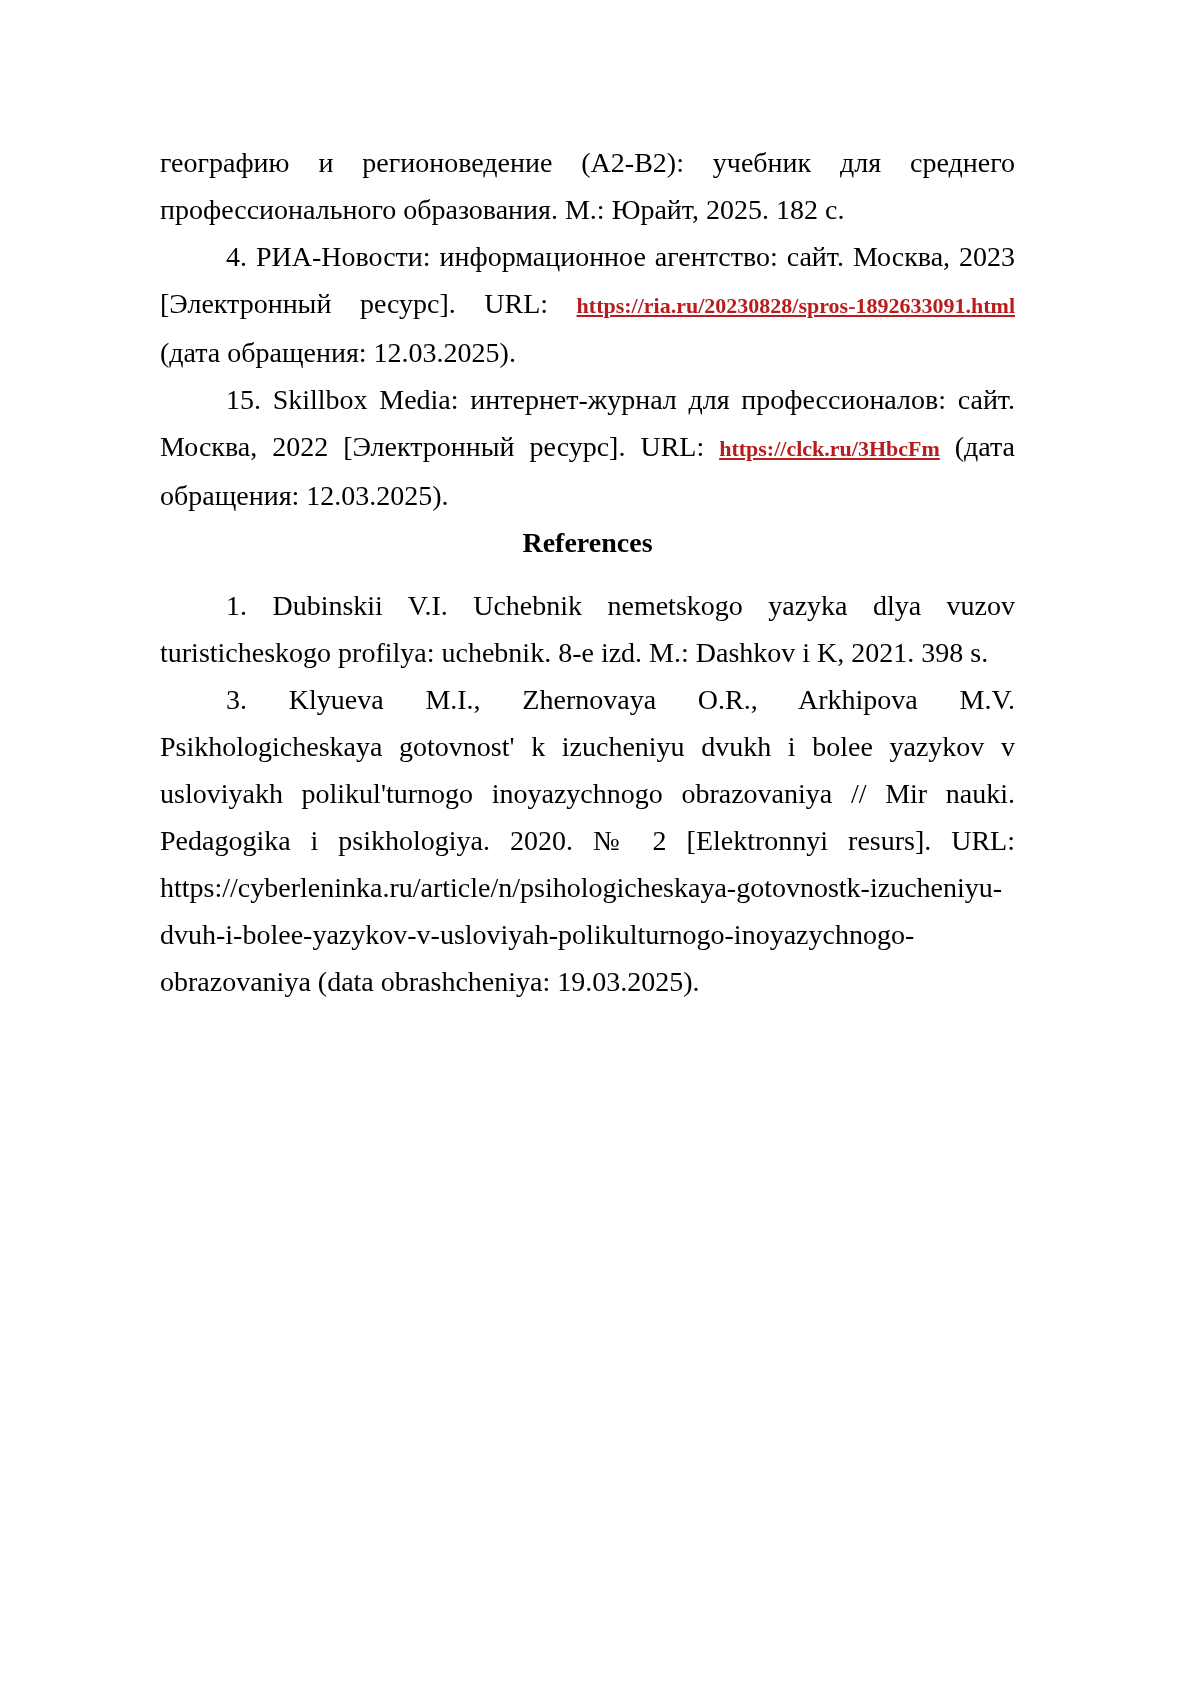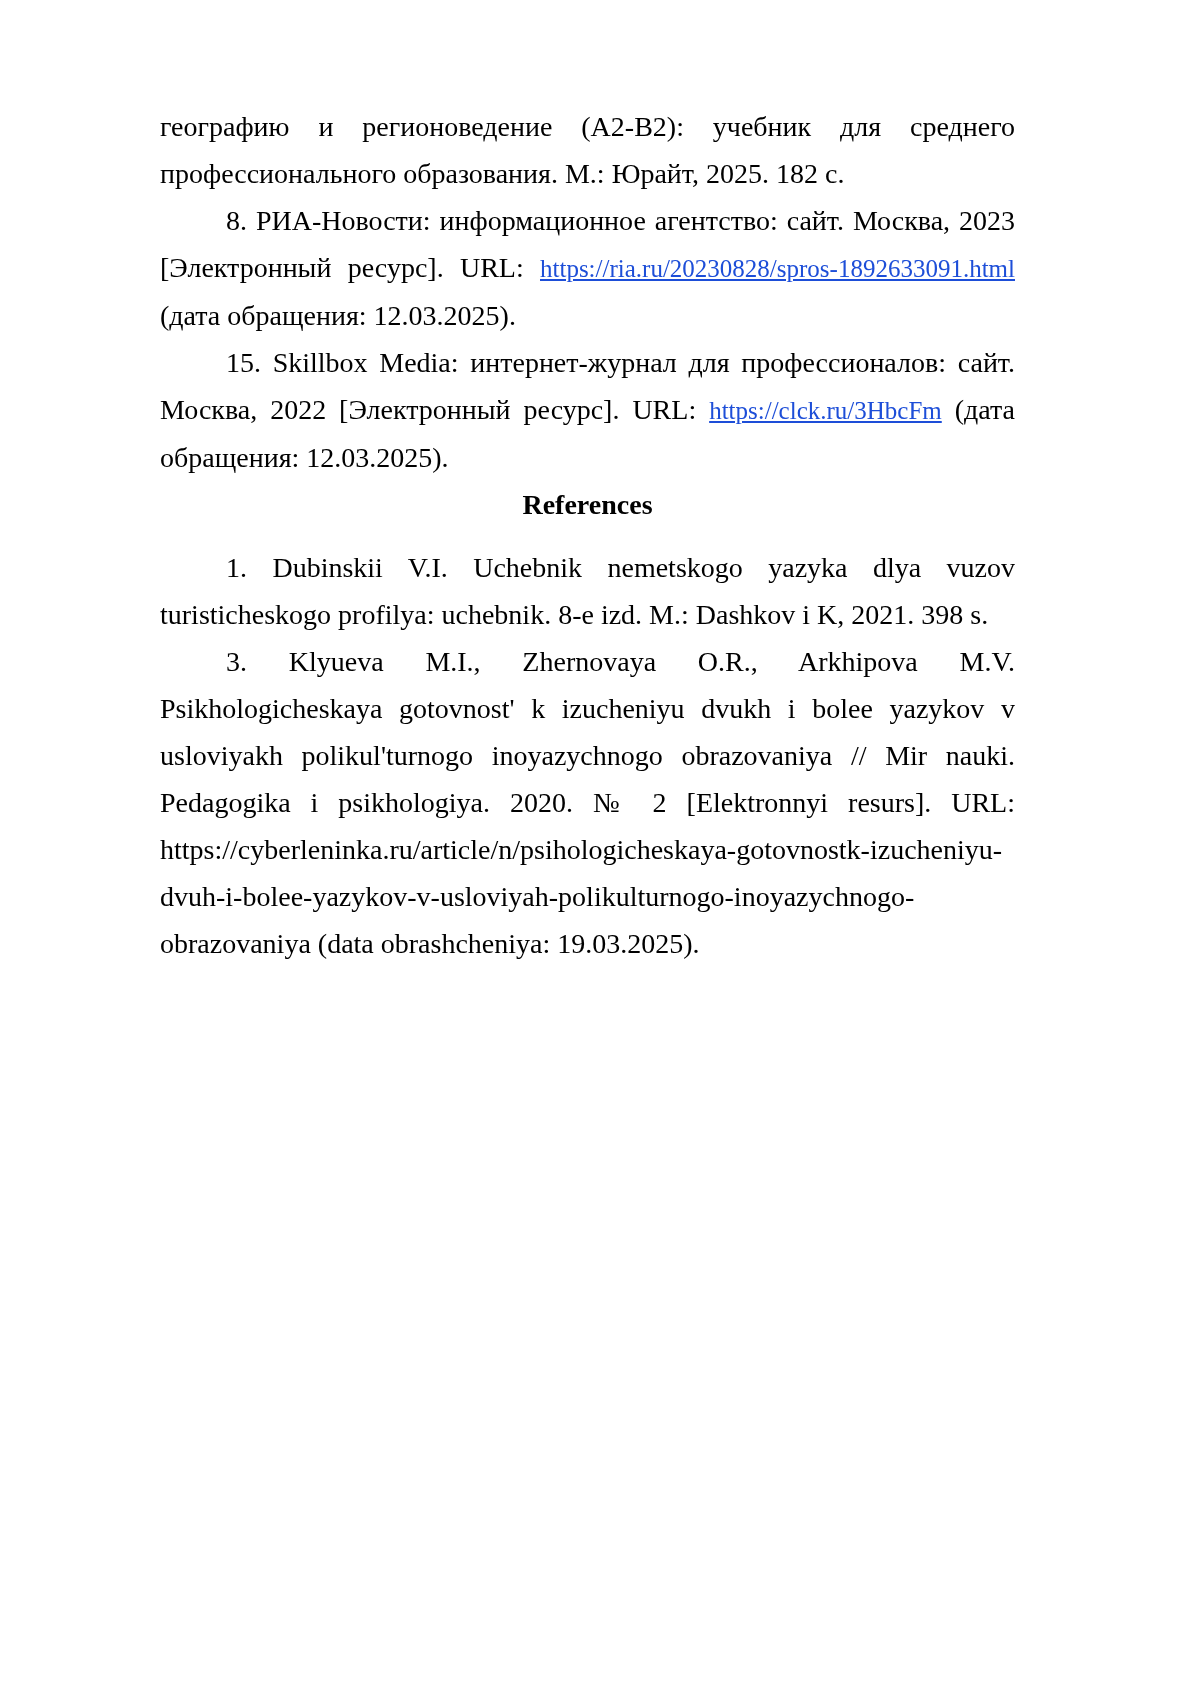--- a/index.html
+++ b/index.html
@@ -12,55 +12,57 @@
     background: #ffffff;
     color: #000000;
     font-family: "Liberation Serif", "DejaVu Serif", serif;
     overflow: hidden;
   }
   .page {
     box-sizing: border-box;
     width: 1200px;
     height: 1514px;
     padding: 103px 185px 40px 160px;
+    margin-top: 36px;
   }
   .para {
     margin: 0;
     font-size: 28px;
     line-height: 47px;
     text-align: justify;
     overflow-wrap: break-word;
   }
   .indented {
     text-indent: 66px;
   }
   .hyperlink {
-    color: #1d4ed8;
+    color: #b91c1c;
     text-decoration: underline;
-    font-size: 25px;
+    font-size: 22px;
     overflow-wrap: break-word;
     cursor: pointer;
+    font-weight: bold;
   }
   .references-heading {
     margin: 0 0 16px 0;
     font-size: 28px;
     line-height: 47px;
     font-weight: 700;
     text-align: center;
     font-family: Liberation Serif, serif;
   }
 </style>
 </head>
 <body>
 
 <div class="page">
 
   <p class="para">географию и регионоведение (А2-В2): учебник для среднего профессионального образования. М.: Юрайт, 2025. 182 с.</p>
 
-  <p class="para indented"><span>8. РИА-Новости: информационное агентство: сайт. Москва, 2023 [Электронный ресурс]. URL: </span><a class="hyperlink" href="#">https://ria.ru/20230828/spros-1892633091.html</a><span> (дата обращения: 12.03.2025).</span></p>
+  <p class="para indented"><span>4. РИА-Новости: информационное агентство: сайт. Москва, 2023 [Электронный ресурс]. URL: </span><a class="hyperlink" href="#">https://ria.ru/20230828/spros-1892633091.html</a><span> (дата обращения: 12.03.2025).</span></p>
 
 
   <p class="para indented"><span>15. Skillbox Media: интернет-журнал для профессионалов: сайт. Москва, 2022 [Электронный ресурс]. URL: </span><a class="hyperlink" href="#">https://clck.ru/3HbcFm</a><span> (дата обращения: 12.03.2025).</span></p>
 
 
   <h2 class="references-heading">References</h2>
 
   <p class="para indented">1. Dubinskii V.I. Uchebnik nemetskogo yazyka dlya vuzov turisticheskogo profilya: uchebnik. 8-e izd. M.: Dashkov i K, 2021. 398 s.</p>
 
 

